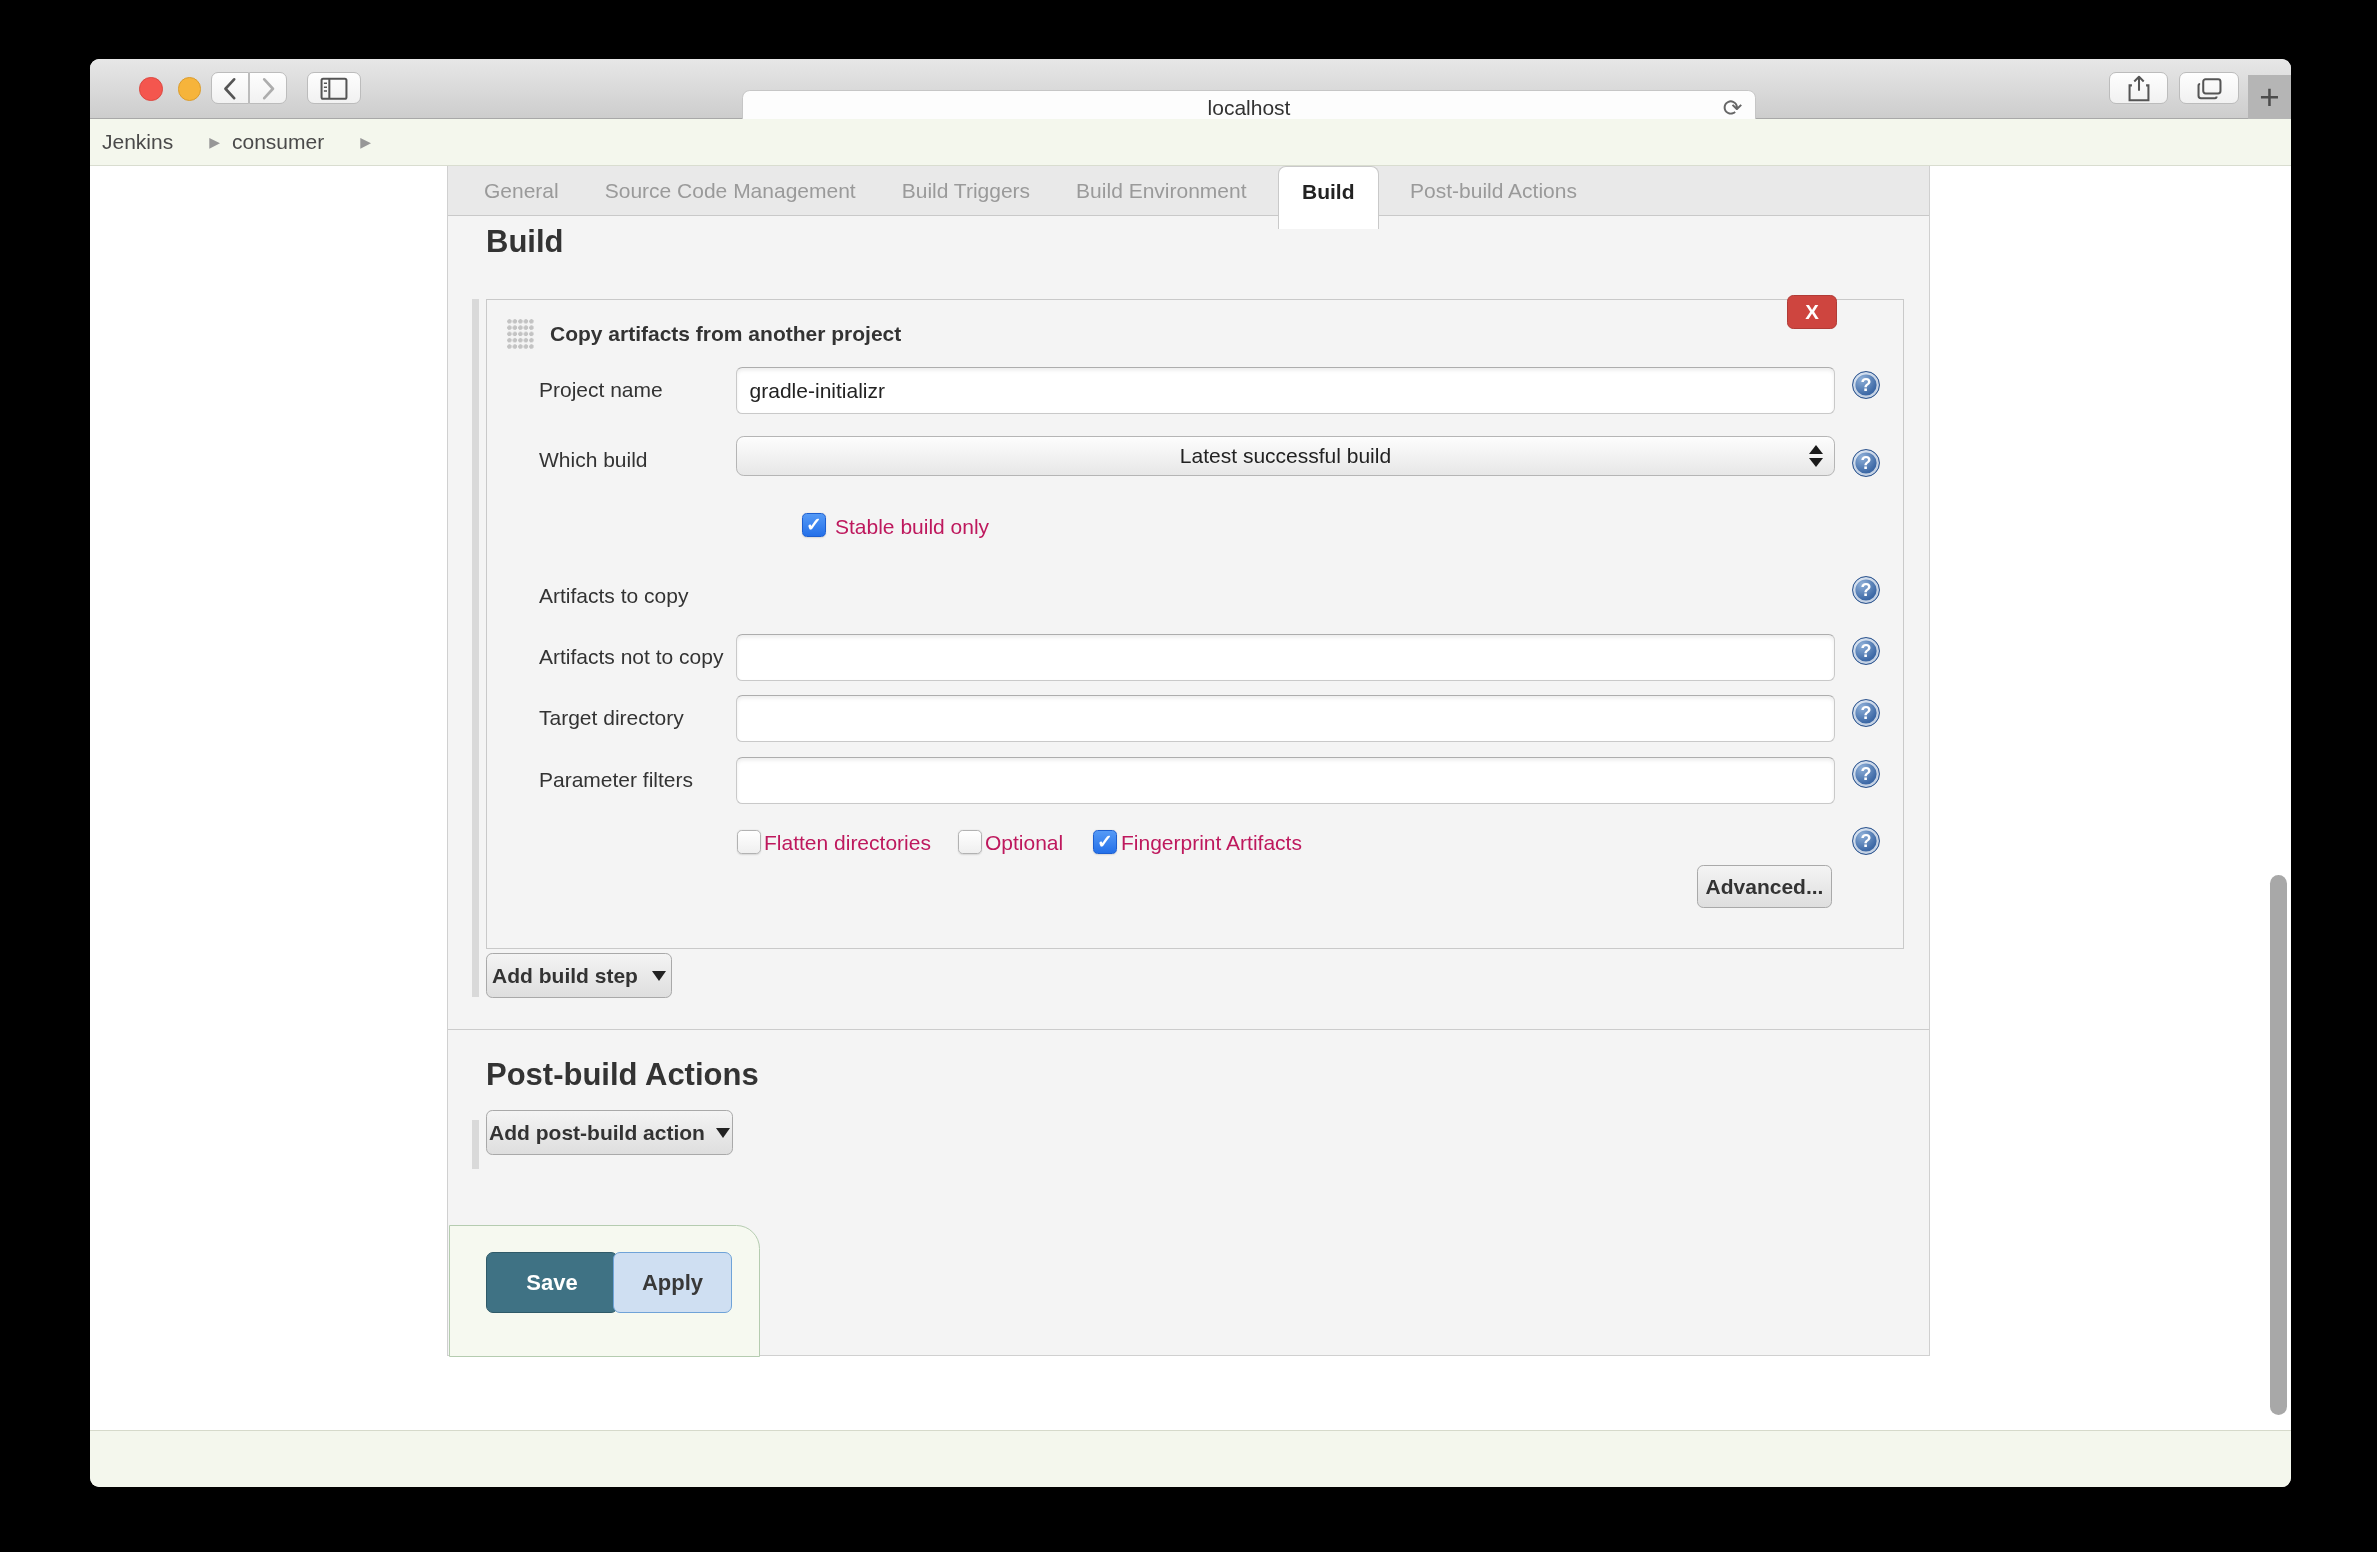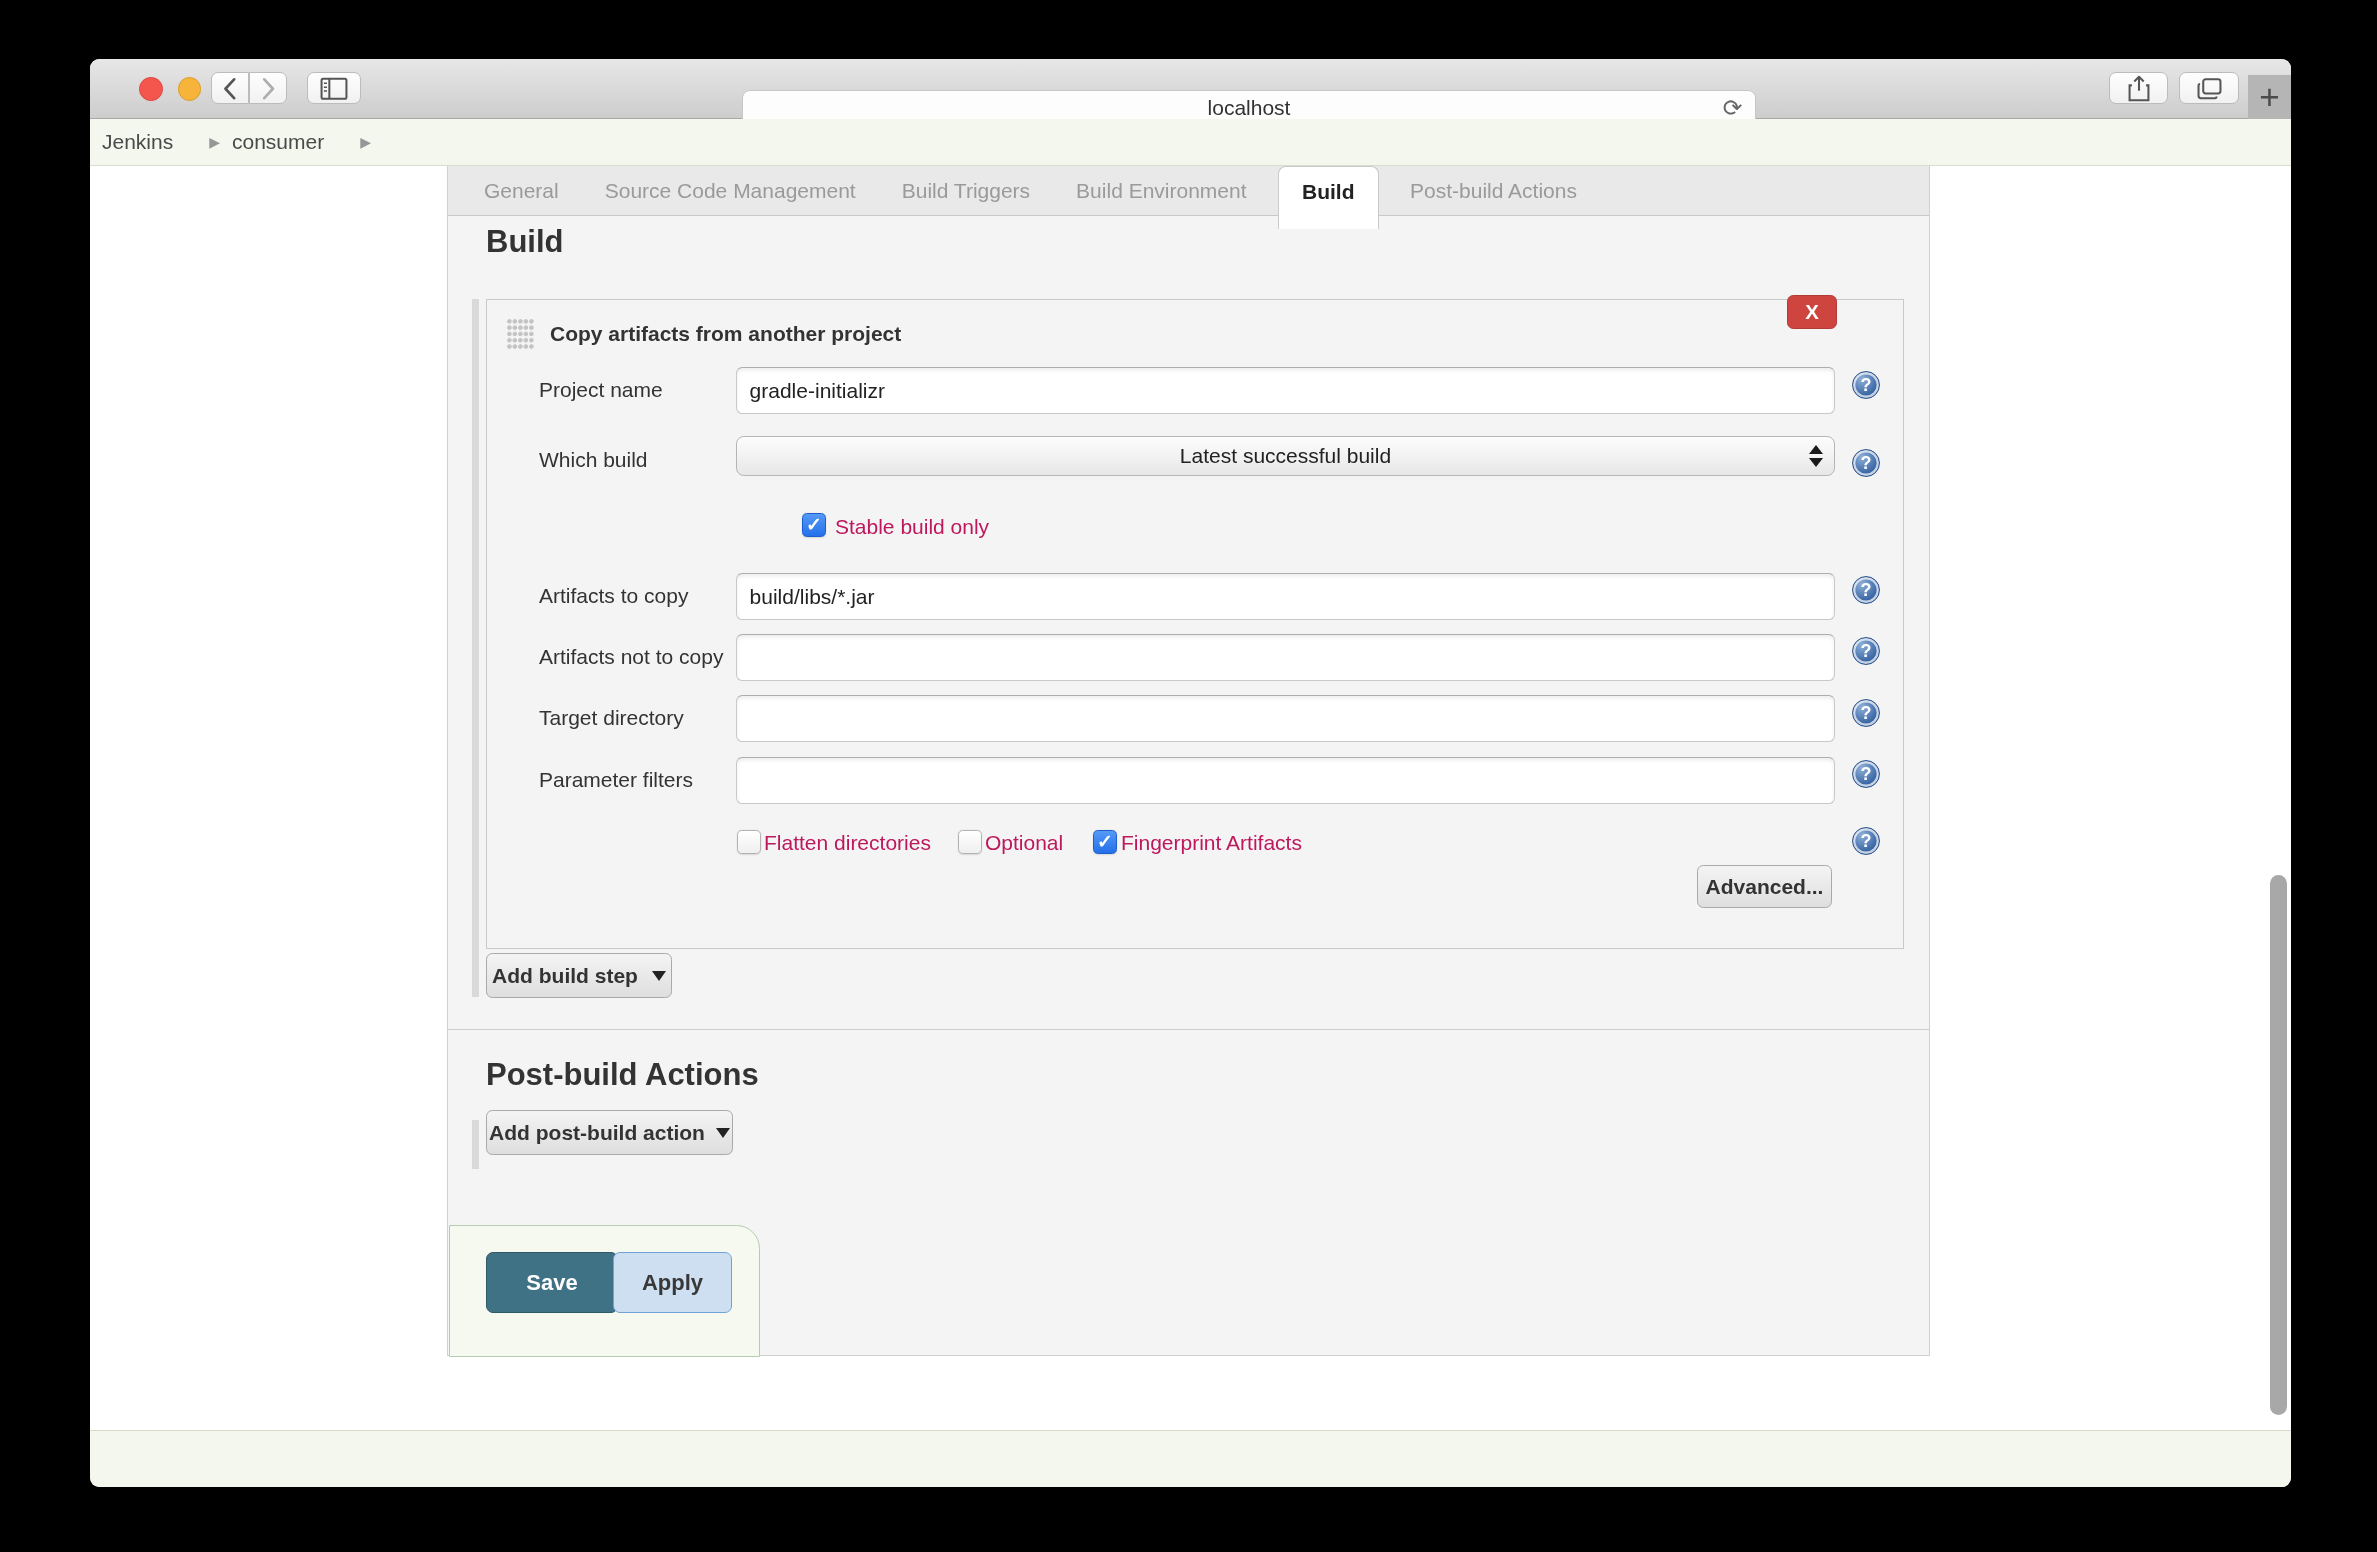--- a/index.html
+++ b/index.html
@@ -241,21 +241,20 @@
                 <span class="arr-up"></span>
                 <span class="arr-dn"></span>
               </span>
           </div>
           <div class="help" style="top:149px">?</div>
 
           <div class="checkbox checked" style="left:315px; top:213px"></div>
           <div class="cb-label" style="left:348px; top:215px">Stable build only</div>
 
           <div class="fld-label" style="top:284px">Artifacts to copy</div>
-          <input class="fld-input" style="top: 273px;" value="build/libs/*.jar">
           <div class="help" style="top:276px">?</div>
 
           <div class="fld-label" style="top:345px">Artifacts not to copy</div>
           <input class="fld-input" style="top: 334px;" value="">
           <div class="help" style="top:337px">?</div>
 
           <div class="fld-label" style="top:406px">Target directory</div>
           <input class="fld-input" style="top: 395px;" value="">
           <div class="help" style="top:399px">?</div>
 

